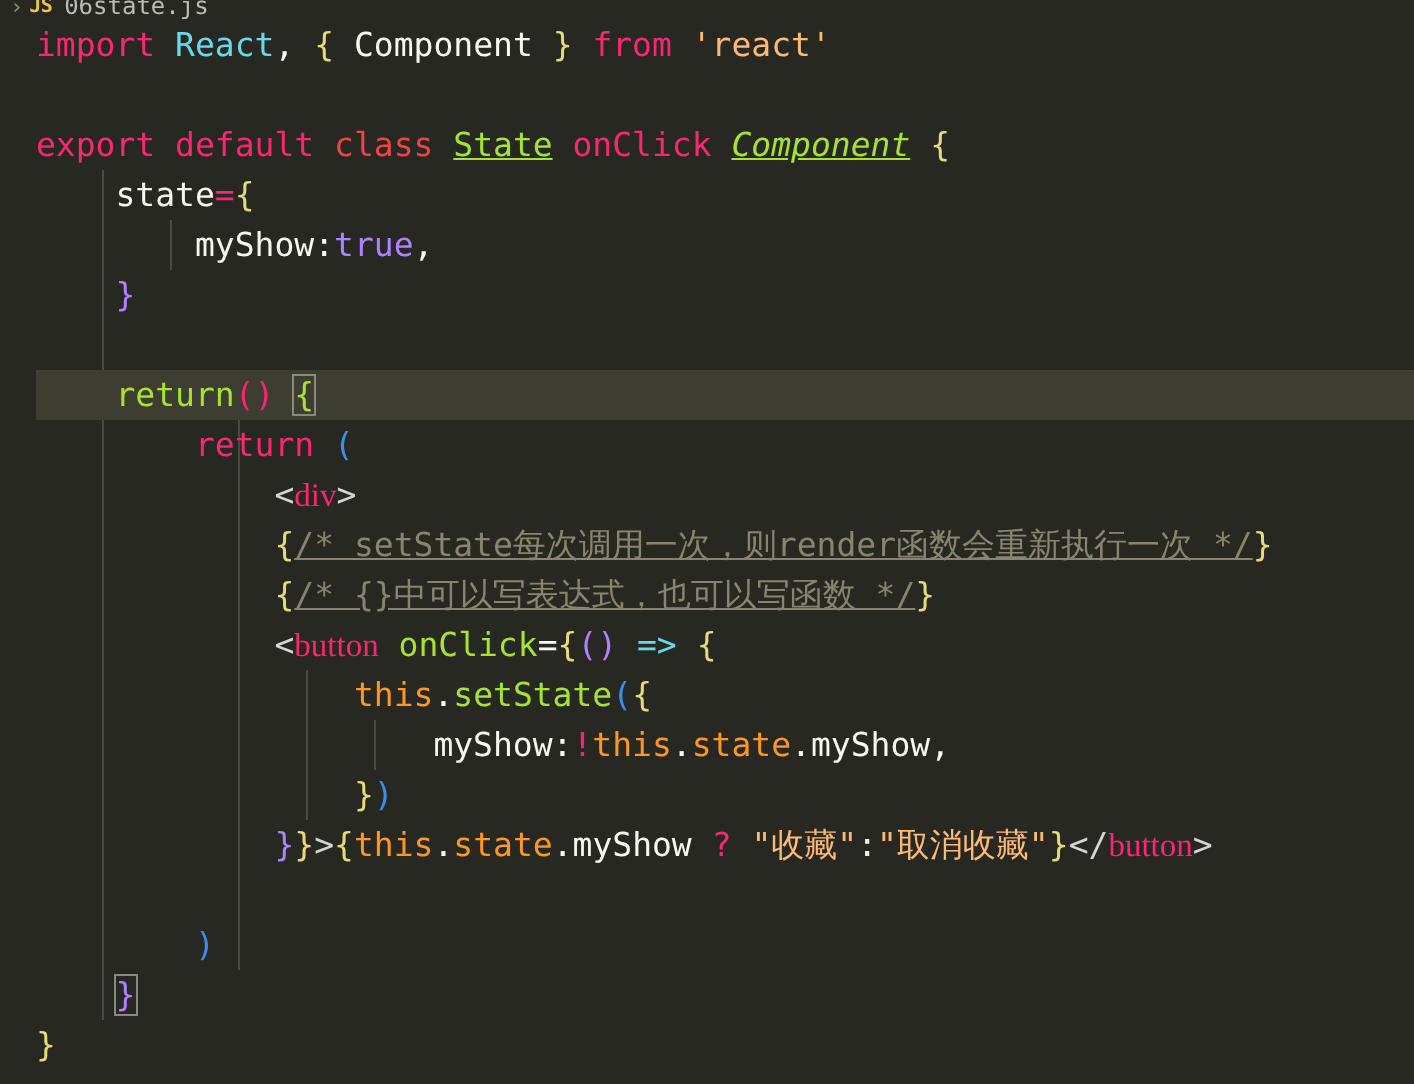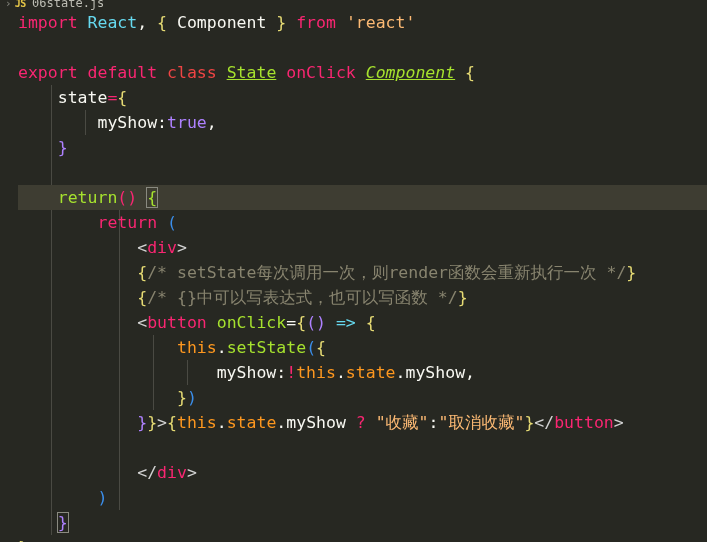--- a/index.html
+++ b/index.html
@@ -107,24 +107,24 @@
   .t-ctrl    { color: #ef4444; } 
   .t-var     { color: #a6e22e; }               
   .t-varu    { color: #a6e22e; text-decoration: underline; }
   .t-typei   { color: #a6e22e; font-style: italic; text-decoration: underline; }
   .t-plain   { color: #f8f8f2; }
   .t-blue    { color: #66d9ef; }               
   .t-brace   { color: #e6db74; }
   .t-str     { color: #fdba74; }
   .t-num     { color: #ae81ff; }
   .t-orange  { color: #fd971f; }               
-  .t-comment { color: #88846f; }
+  .t-comment { color: #88846f; text-decoration: underline; }
   .t-paren   { color: #f92672; }
   .t-paren2  { color: #3b8eea; }
-  .t-tag     { color: #f92672; }
+  .t-tag     { color: #f92672; font-family: Liberation Serif, serif; }
   .t-angle   { color: #d4d4d4; }
   .t-green   { color: #a6e22e; }
   .t-arrow   { color: #66d9ef; }
   .t-bang    { color: #f92672; }
   .t-magenta { color: #ae81ff; }
 
   
   .bmatch {
     outline: 1px solid #8a8a80;
     outline-offset: 0px;
@@ -186,21 +186,20 @@
     <div class="line"><span class="guide" style="left:51px"></span><span class="guide" style="left:119px"></span><span class="guide" style="left:153px"></span><span class="ltext">                <span class="t-orange">this</span><span class="t-plain">.</span><span class="t-var">setState</span><span class="t-paren2">(</span><span class="t-brace">{</span></span></div>
 
     <div class="line"><span class="guide" style="left:51px"></span><span class="guide" style="left:119px"></span><span class="guide" style="left:153px"></span><span class="guide" style="left:187px"></span><span class="ltext">                    <span class="t-plain">myShow</span><span class="t-plain">:</span><span class="t-bang">!</span><span class="t-orange">this</span><span class="t-plain">.</span><span class="t-orange">state</span><span class="t-plain">.</span><span class="t-plain">myShow</span><span class="t-plain">,</span></span></div>
 
     <div class="line"><span class="guide" style="left:51px"></span><span class="guide" style="left:119px"></span><span class="guide" style="left:153px"></span><span class="ltext">                <span class="t-brace">}</span><span class="t-paren2">)</span></span></div>
 
     <div class="line"><span class="guide" style="left:51px"></span><span class="guide" style="left:119px"></span><span class="ltext">            <span class="t-magenta">}</span><span class="t-brace">}</span><span class="t-angle">&gt;</span><span class="t-brace">{</span><span class="t-orange">this</span><span class="t-plain">.</span><span class="t-orange">state</span><span class="t-plain">.</span><span class="t-plain">myShow</span> <span class="t-bang">?</span> <span class="t-str">"收藏"</span><span class="t-plain">:</span><span class="t-str">"取消收藏"</span><span class="t-brace">}</span><span class="t-angle">&lt;/</span><span class="t-tag">button</span><span class="t-angle">&gt;</span></span></div>
 
     <div class="line"><span class="guide" style="left:51px"></span><span class="guide" style="left:119px"></span><span class="ltext">&nbsp;</span></div>
 
-    <div class="line"><span class="guide" style="left:51px"></span><span class="guide" style="left:119px"></span><span class="ltext">            <span class="t-angle">&lt;/</span><span class="t-tag">div</span><span class="t-angle">&gt;</span></span></div>
 
     <div class="line"><span class="guide" style="left:51px"></span><span class="guide" style="left:119px"></span><span class="ltext">        <span class="t-paren2">)</span></span></div>
 
     <div class="line"><span class="guide" style="left:51px"></span><span class="ltext">    <span class="t-magenta bmatch">}</span></span></div>
 
     <div class="line"><span class="ltext"><span class="t-brace">}</span></span></div>
 
   </div>
 
 </div>

